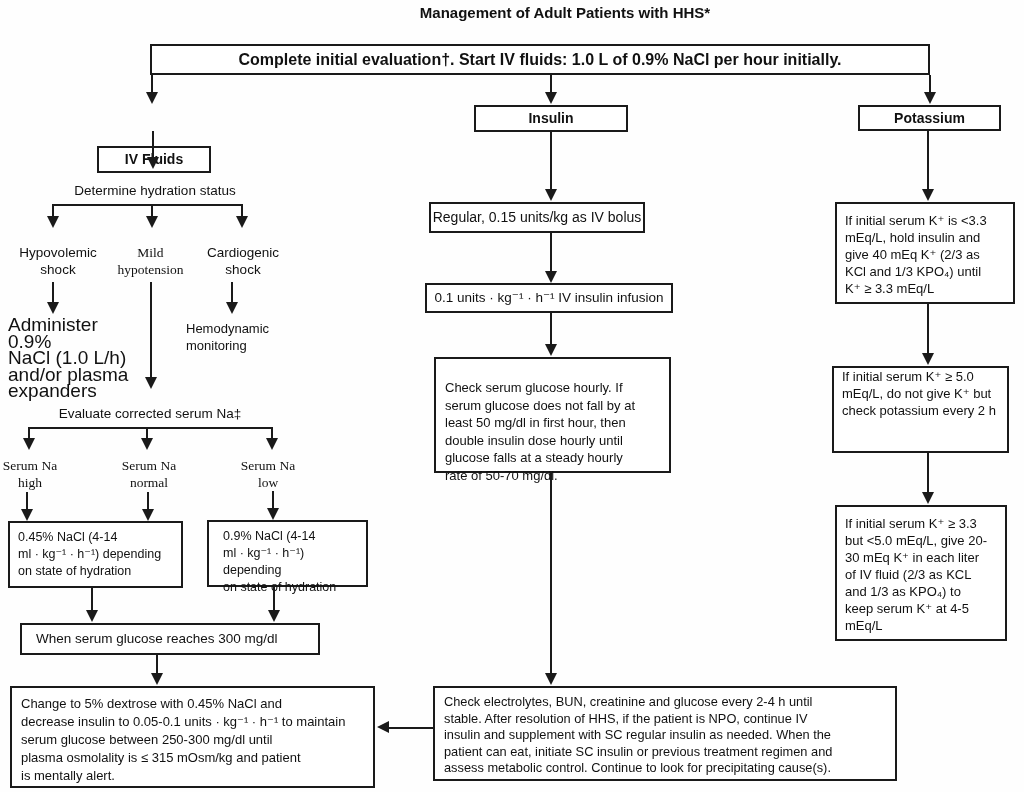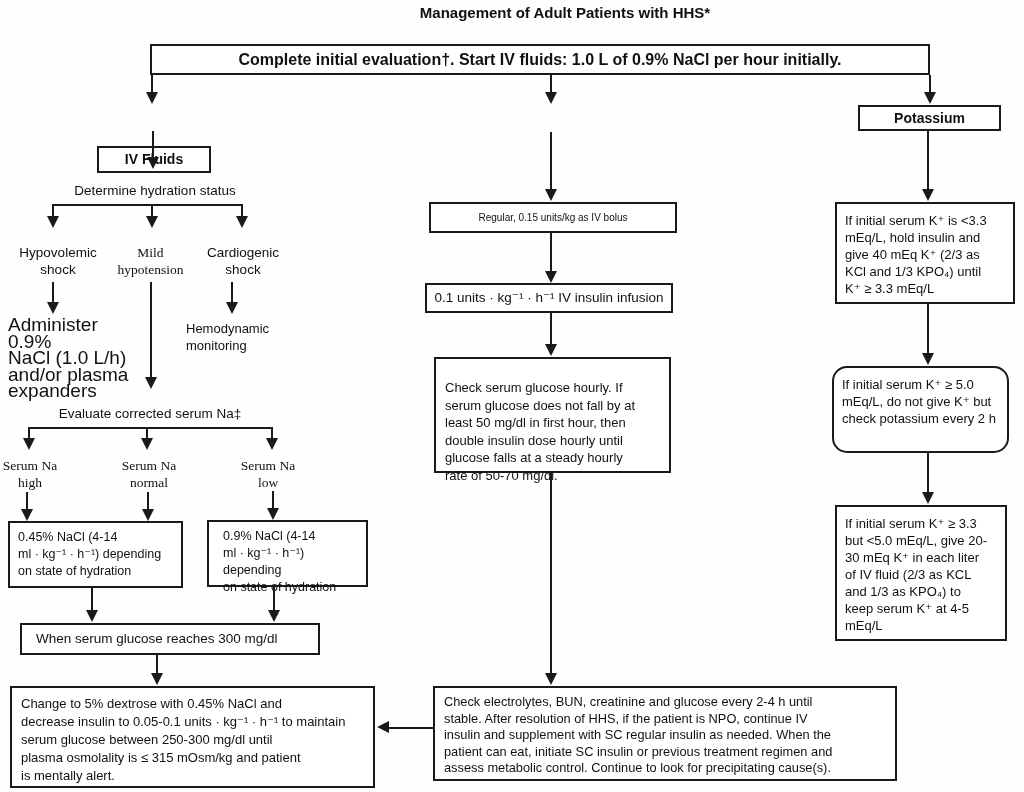--- a/index.html
+++ b/index.html
@@ -28,20 +28,21 @@
   <div class="box bold center" style="left:150px;top:44px;width:780px;height:31px;line-height:27px;font-size:16px;">Complete initial evaluation†.  Start IV fluids: 1.0 L of 0.9% NaCl per hour initially.</div>
 
   <div class="vline" style="left:151px;top:75px;height:18px;"></div>
   <div class="arr-d" style="left:146px;top:92px;"></div>
   <div class="vline" style="left:550px;top:75px;height:18px;"></div>
   <div class="arr-d" style="left:545px;top:92px;"></div>
   <div class="vline" style="left:929px;top:75px;height:18px;"></div>
   <div class="arr-d" style="left:924px;top:92px;"></div>
 
   <div class="box bold center" style="left:97px;top:104px;width:114px;height:27px;line-height:23px;font-size:14px;margin-top:42px;">IV Fluids</div>
+  <div class="box bold center" style="left:474px;top:105px;width:154px;height:27px;line-height:23px;font-size:14px;">Insulin</div>
   <div class="box bold center" style="left:858px;top:105px;width:143px;height:26px;line-height:22px;font-size:14px;">Potassium</div>
 
   <div class="vline" style="left:152px;top:131px;height:27px;"></div>
   <div class="arr-d" style="left:147px;top:157px;"></div>
 
   <div class="txt center" style="left:50px;top:183px;width:210px;font-size:13.5px;">Determine hydration status</div>
 
   <div class="hline" style="left:52px;top:204px;width:191px;"></div>
   <div class="vline" style="left:52px;top:205px;height:12px;"></div>
   <div class="arr-d" style="left:47px;top:216px;"></div>
@@ -114,21 +115,21 @@
 
   <div class="box ml" style="left:10px;top:686px;width:365px;height:102px;padding:7px 9px;font-size:13px;line-height:18px;">Change to 5% dextrose with 0.45% NaCl and
 decrease insulin to 0.05-0.1 units · kg⁻¹ · h⁻¹ to maintain
 serum glucose between 250-300 mg/dl until
 plasma osmolality is ≤ 315 mOsm/kg and patient
 is mentally alert.</div>
 
   <div class="vline" style="left:550px;top:132px;height:57px;"></div>
   <div class="arr-d" style="left:545px;top:189px;"></div>
 
-  <div class="box center" style="left:429px;top:202px;width:248px;height:31px;line-height:27px;font-size:10px;white-space:nowrap;">Regular, 0.15 units/kg as IV bolus</div>
+  <div class="box center" style="left:429px;top:202px;width:216px;height:31px;line-height:27px;font-size:14px;white-space:nowrap;">Regular, 0.15 units/kg as IV bolus</div>
 
   <div class="vline" style="left:550px;top:233px;height:38px;"></div>
   <div class="arr-d" style="left:545px;top:271px;"></div>
 
   <div class="box center" style="left:425px;top:283px;width:248px;height:30px;line-height:26px;font-size:13.5px;white-space:nowrap;">0.1 units · kg⁻¹ · h⁻¹ IV insulin infusion</div>
 
   <div class="vline" style="left:550px;top:313px;height:32px;"></div>
   <div class="arr-d" style="left:545px;top:344px;"></div>
 
   <div class="box ml" style="left:434px;top:357px;width:237px;height:116px;padding:20px 9px;font-size:13px;line-height:17.5px;">Check serum glucose hourly.  If
@@ -155,21 +156,21 @@
 
   <div class="box ml" style="left:835px;top:202px;width:180px;height:102px;padding:8px 8px;font-size:13px;line-height:17px;">If initial serum K⁺ is &lt;3.3
 mEq/L, hold insulin and
 give 40 mEq K⁺ (2/3 as
 KCl and 1/3 KPO₄) until
 K⁺ ≥ 3.3 mEq/L</div>
 
   <div class="vline" style="left:927px;top:304px;height:50px;"></div>
   <div class="arr-d" style="left:922px;top:353px;"></div>
 
-  <div class="box ml" style="left:832px;top:366px;width:177px;height:87px;padding:8px 8px;font-size:13px;line-height:17px;border-radius:15px;">If initial serum K⁺ ≥ 5.0
+  <div class="box ml" style="left:832px;top:366px;width:177px;height:87px;padding:0 8px;font-size:13px;line-height:17px;">If initial serum K⁺ ≥ 5.0
 mEq/L, do not give K⁺ but
 check potassium every 2 h</div>
 
   <div class="vline" style="left:927px;top:453px;height:40px;"></div>
   <div class="arr-d" style="left:922px;top:492px;"></div>
 
   <div class="box ml" style="left:835px;top:505px;width:172px;height:136px;padding:8px 8px;font-size:13px;line-height:17px;">If initial serum K⁺ ≥ 3.3
 but &lt;5.0 mEq/L, give 20-
 30 mEq K⁺ in each liter
 of IV fluid (2/3 as KCL

